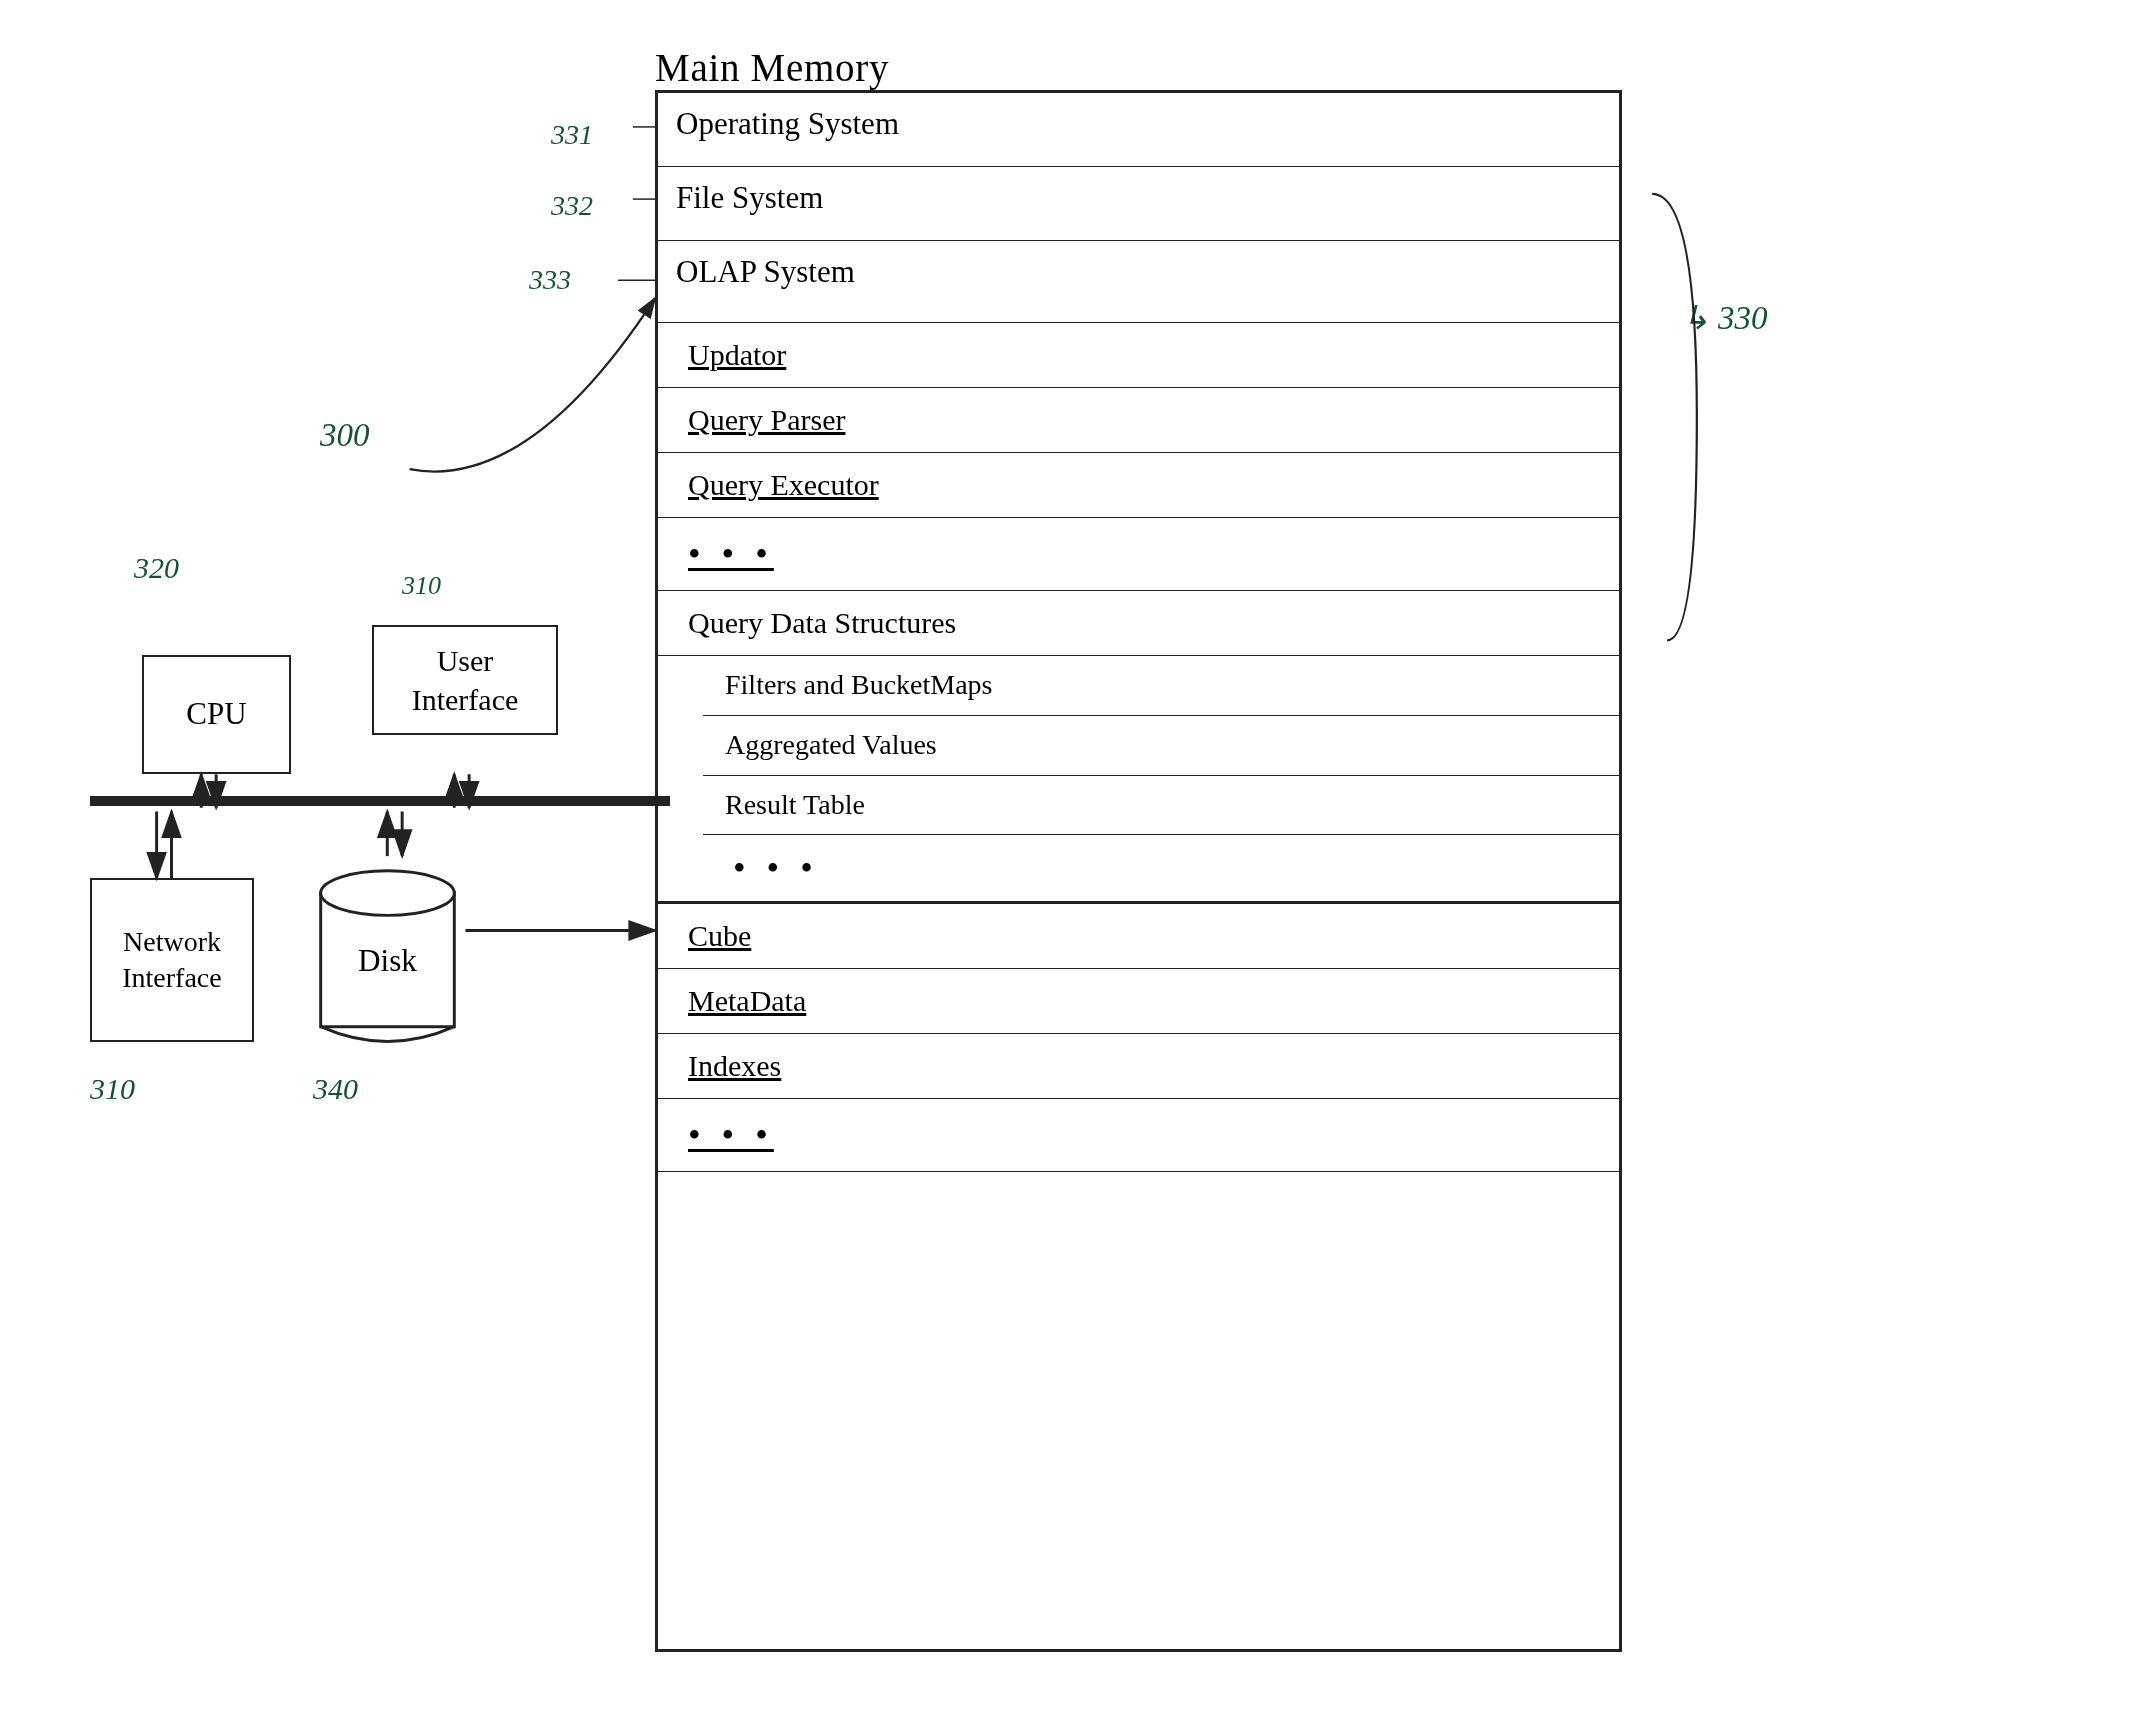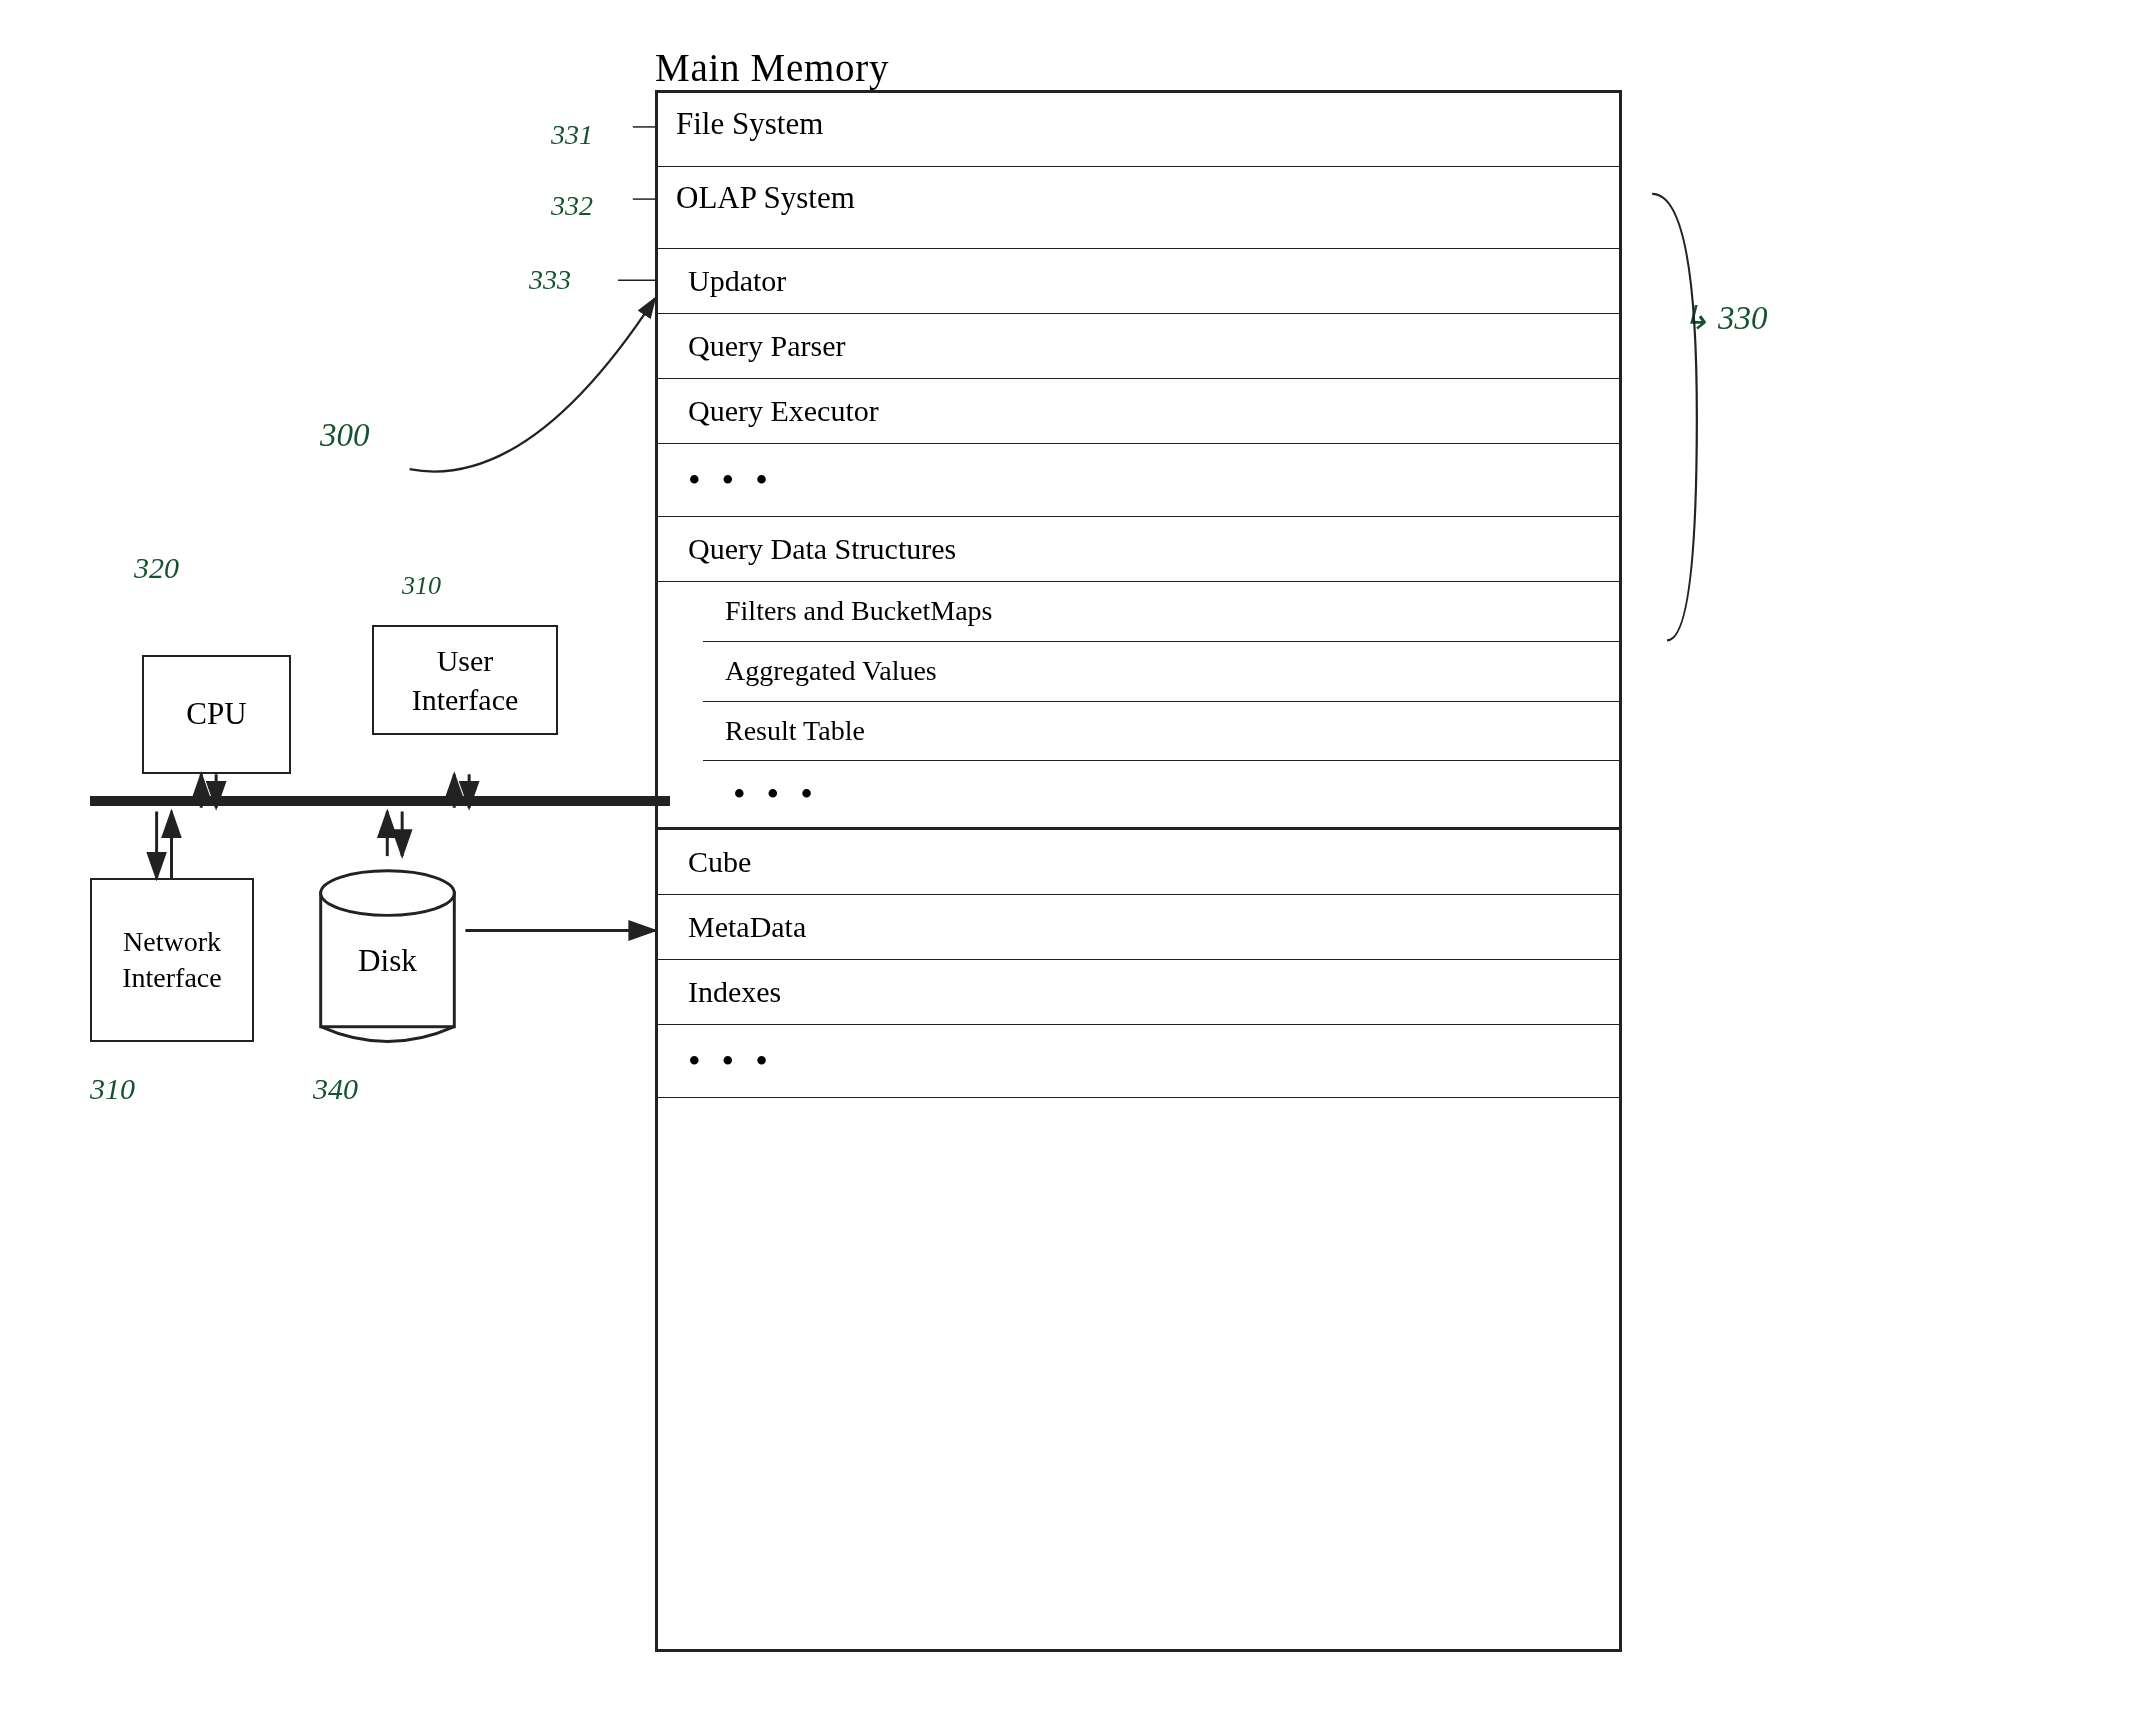--- a/index.html
+++ b/index.html
@@ -54,20 +54,21 @@
     .memory-row.olap-header { height: 82px; }
 
     
     .olap-inner {
       padding: 0;
     }
     .olap-sub-row {
       border-bottom: 1.5px solid #222;
       padding: 15px 30px;
       font-size: 30px;
+      text-decoration: underline;
     }
     .olap-sub-row.dots {
       padding: 15px 30px;
       font-size: 36px;
       letter-spacing: 6px;
     }
 
     
     .qds-block {
       border-bottom: 1.5px solid #222;
@@ -136,20 +137,21 @@
   </style>
 </head>
 <body>
 
 <div class="diagram-container">
 
   <div class="main-memory-label">Main Memory</div>
 
   <div class="main-memory-box">
 
+    <div class="memory-row os">Operating System</div>
 
     <div class="memory-row fs">File System</div>
 
     <div style="border-bottom:1.5px solid #222;">
 
       <div class="memory-row olap-header" style="border-bottom:1.5px solid #222;">OLAP System</div>
 
       <div class="olap-inner">
         <div class="olap-sub-row">Updator</div>
         <div class="olap-sub-row">Query Parser</div>

